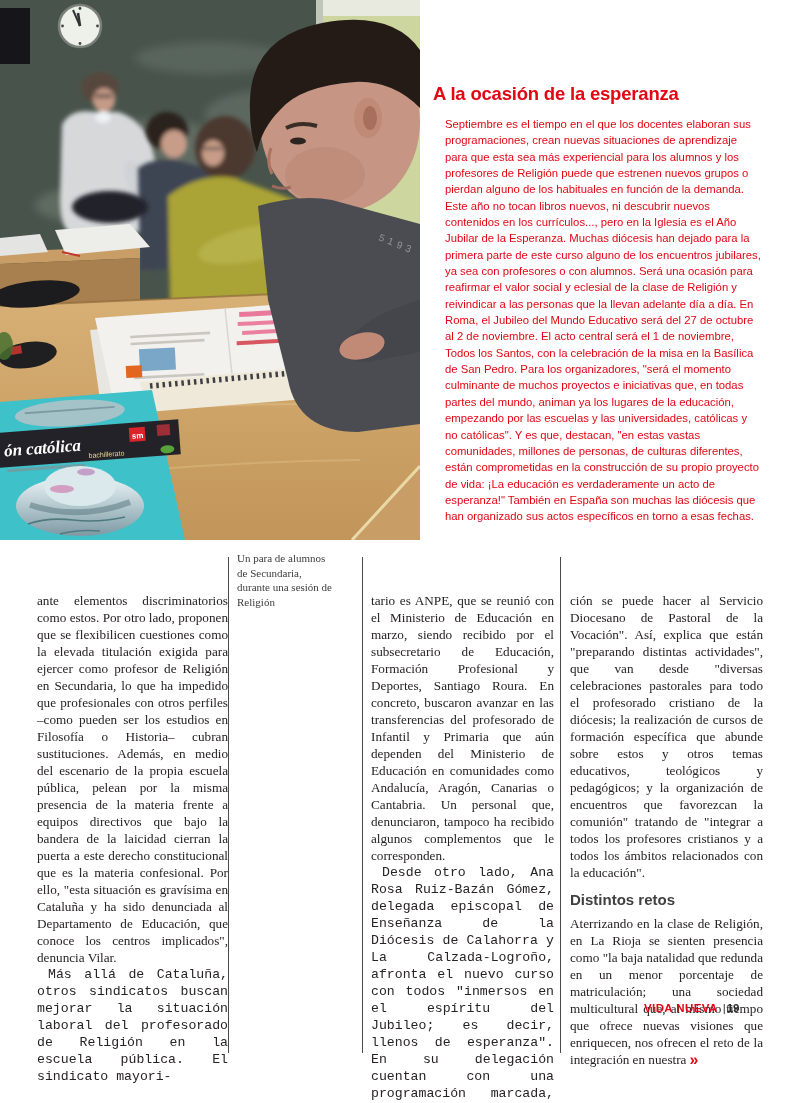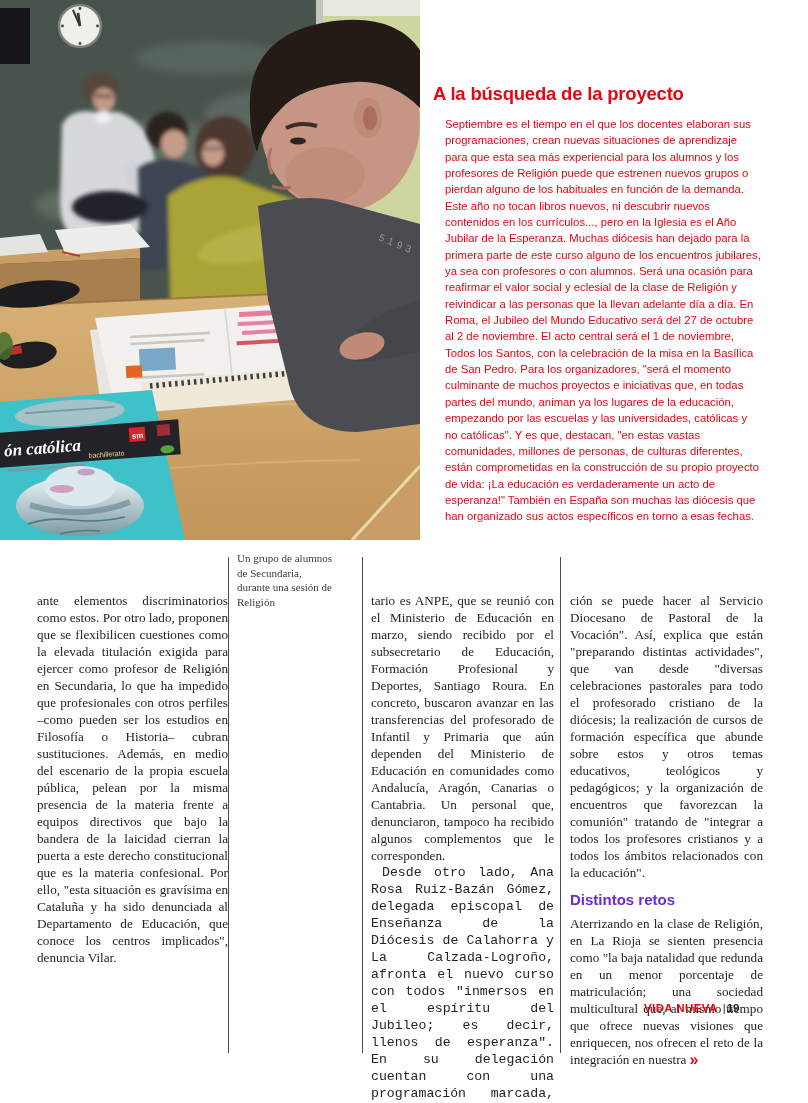--- a/index.html
+++ b/index.html
@@ -25,21 +25,21 @@
   #rule1{left:228px;} #rule2{left:362px;} #rule3{left:560px;}
 
   
   .col{position:absolute;top:556px;font:400 13.2px/17px "Liberation Serif", serif;
        color:#272223;text-align:justify;margin-top:36px;}
   #col1{left:37px;width:191px;}
   #col2{left:371px;width:183px;}
   #col3{left:570px;width:193px;}
   .col p{margin:0;}
   .col p.indent{text-indent:11px;font-family:Liberation Mono, monospace;}
-  #col3 h2{margin:11px 0 7px 0;font:700 15px/1.05 "Liberation Sans", sans-serif;color:#6d28d9;}
+  #col3 h2{margin:11px 0 7px 0;font:700 15px/1.05 "Liberation Sans", sans-serif;color:#404040;}
   .arrow{color:#e30613;font:700 16px/1 "Liberation Sans", sans-serif;margin-left:3px;
          letter-spacing:-2px;vertical-align:-1px;}
 
   
   .footer{position:absolute;left:644px;top:1003px;white-space:nowrap;
           font:700 11.5px/1 "Liberation Sans", sans-serif;color:#2a2a2a;}
   .footer .brand{color:#e30613;letter-spacing:0.4px;}
   .footer .bar{font-weight:400;margin:0 1px 0 5px;color:#2a2a2a;}
 </style>
 </head>
@@ -193,33 +193,34 @@
         </g>
         <path d="M28,524 q20,-7 45,-4 t52,-3" stroke="#3c6b6e" stroke-width="1.6" fill="none" opacity="0.8"></path>
         <path d="M60,534 q18,-5 40,-3" stroke="#3c6b6e" stroke-width="1.4" fill="none" opacity="0.7"></path>
       </g>
 
       <polygon points="352,540 420,466 420,540" fill="#c99e66"></polygon>
       <line x1="352" y1="540" x2="420" y2="466" stroke="#ead9a8" stroke-width="3"></line>
     </svg>
   </div>
 
-  <div class="caption">Un grupo de alumnos de Secundaria, durante una sesión de Religión</div>
+  <div class="caption">Un para de alumnos de Secundaria, durante una sesión de Religión</div>
 
   <div class="intro">
-    <h1>A la búsqueda de la proyecto</h1>
+    <h1>A la ocasión de la esperanza</h1>
     <p>Septiembre es el tiempo en el que los docentes elaboran sus programaciones, crean nuevas situaciones de aprendizaje para que esta sea más experiencial para los alumnos y los profesores de Religión puede que estrenen nuevos grupos o pierdan alguno de los habituales en función de la demanda. Este año no tocan libros nuevos, ni descubrir nuevos contenidos en los currículos..., pero en la Iglesia es el Año Jubilar de la Esperanza. Muchas diócesis han dejado para la primera parte de este curso alguno de los encuentros jubilares, ya sea con profesores o con alumnos. Será una ocasión para reafirmar el valor social y eclesial de la clase de Religión y reivindicar a las personas que la llevan adelante día a día. En Roma, el Jubileo del Mundo Educativo será del 27 de octubre al 2 de noviembre. El acto central será el 1 de noviembre, Todos los Santos, con la celebración de la misa en la Basílica de San Pedro. Para los organizadores, "será el momento culminante de muchos proyectos e iniciativas que, en todas partes del mundo, animan ya los lugares de la educación, empezando por las escuelas y las universidades, católicas y no católicas". Y es que, destacan, "en estas vastas comunidades, millones de personas, de culturas diferentes, están comprometidas en la construcción de su propio proyecto de vida: ¡La educación es verdaderamente un acto de esperanza!" También en España son muchas las diócesis que han organizado sus actos específicos en torno a esas fechas.</p>
   </div>
 
   <div class="vrule" id="rule1"></div>
   <div class="vrule" id="rule2"></div>
   <div class="vrule" id="rule3"></div>
 
   <div class="col" id="col1">
     <p>ante elementos discriminatorios como estos. Por otro lado, proponen que se flexibilicen cuestiones como la elevada titulación exigida para ejercer como profesor de Religión en Secundaria, lo que ha impedido que profesionales con otros perfiles –como pueden ser los estudios en Filosofía o Historia– cubran sustituciones. Además, en medio del escenario de la propia escuela pública, pelean por la misma presencia de la materia frente a equipos directivos que bajo la bandera de la laicidad cierran la puerta a este derecho constitucional que es la materia confesional. Por ello, "esta situación es gravísima en Cataluña y ha sido denunciada al Departamento de Educación, que conoce los centros implicados", denuncia Vilar.</p>
+    <p class="indent">Más allá de Cataluña, otros sindicatos buscan mejorar la situación laboral del profesorado de Religión en la escuela pública. El sindicato mayori-</p>
   </div>
 
   <div class="col" id="col2">
     <p>tario es ANPE, que se reunió con el Ministerio de Educación en marzo, siendo recibido por el subsecretario de Educación, Formación Profesional y Deportes, Santiago Roura. En concreto, buscaron avanzar en las transferencias del profesorado de Infantil y Primaria que aún dependen del Ministerio de Educación en comunidades como Andalucía, Aragón, Canarias o Cantabria. Un personal que, denunciaron, tampoco ha recibido algunos complementos que le corresponden.</p>
     <p class="indent">Desde otro lado, Ana Rosa Ruiz-Bazán Gómez, delegada episcopal de Enseñanza de la Diócesis de Calahorra y La Calzada-Logroño, afronta el nuevo curso con todos "inmersos en el espíritu del Jubileo; es decir, llenos de esperanza". En su delegación cuentan con una programación marcada, además de por el año santo, por "la sinodalidad y la aportación que desde el mundo de la educa-</p>
   </div>
 
   <div class="col" id="col3">
     <p>ción se puede hacer al Servicio Diocesano de Pastoral de la Vocación". Así, explica que están "preparando distintas actividades", que van desde "diversas celebraciones pastorales para todo el profesorado cristiano de la diócesis; la realización de cursos de formación específica que abunde sobre estos y otros temas educativos, teológicos y pedagógicos; y la organización de encuentros que favorezcan la comunión" tratando de "integrar a todos los profesores cristianos y a todos los ámbitos relacionados con la educación".</p>
     <h2>Distintos retos</h2>

